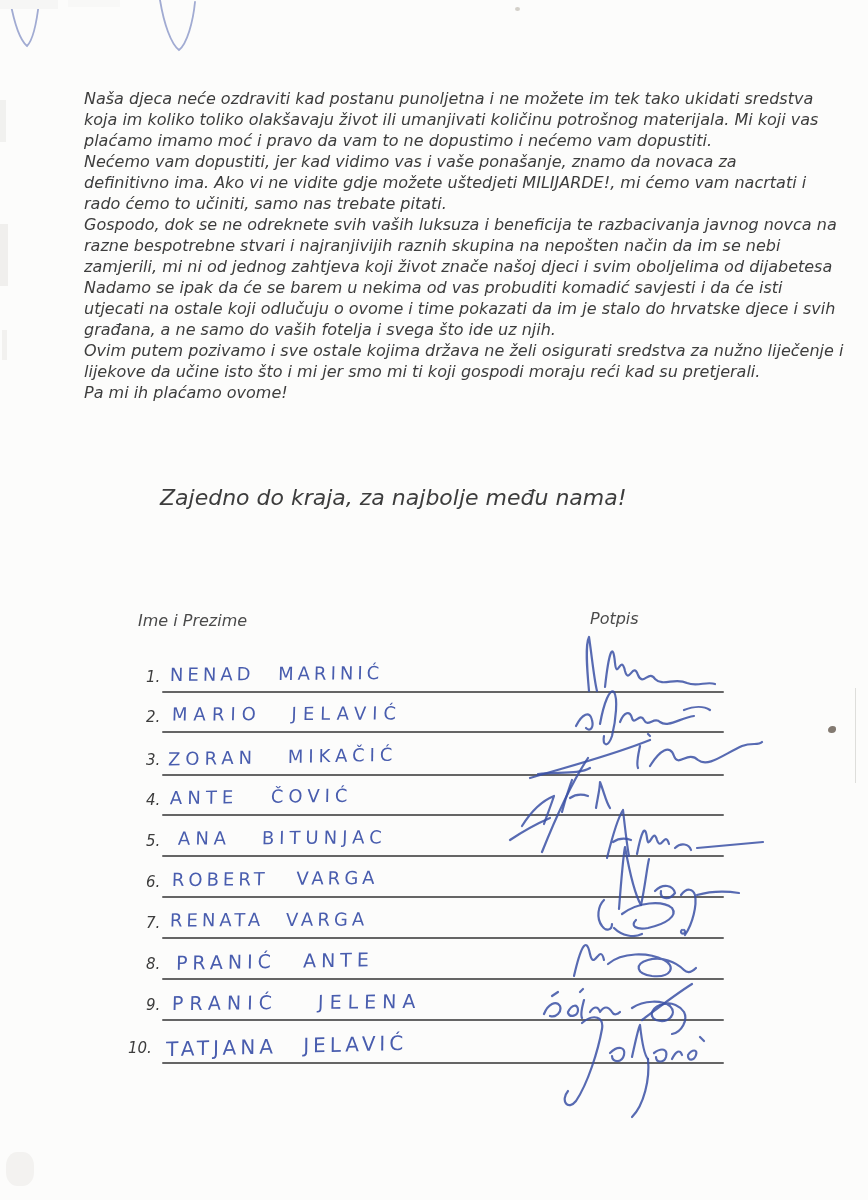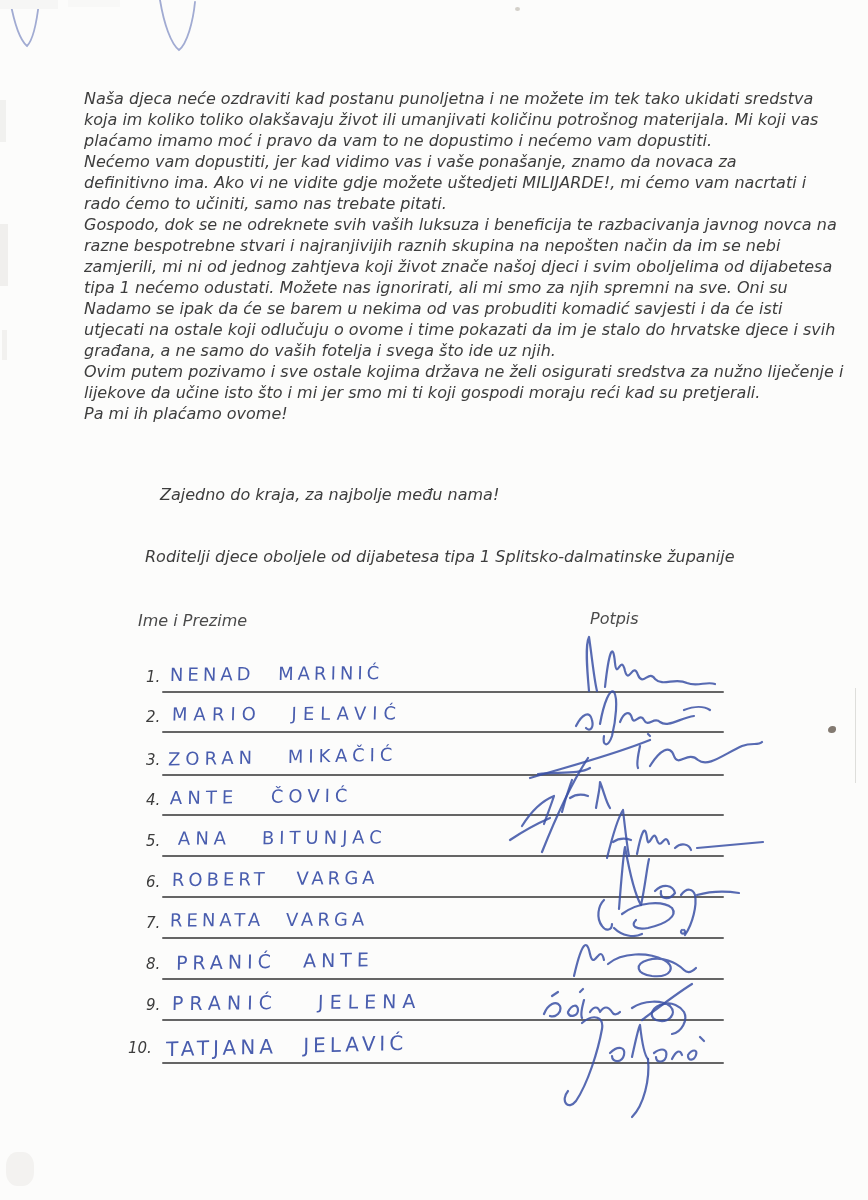--- a/index.html
+++ b/index.html
@@ -10,21 +10,21 @@
   }
   .page{position:absolute;inset:0;}
   
   .letter{
     position:absolute;left:84px;top:88px;width:700px;
     font-style:italic;font-size:16px;line-height:21px;color:#3d3d3d;
   }
   .tline{white-space:nowrap;}
   .slogan{
     position:absolute;left:160px;top:485px;
-    font-style:italic;font-size:16px;color:#3d3d3d;white-space:nowrap;
+    font-style:italic;font-size:22px;color:#3d3d3d;white-space:nowrap;
   }
   .group-title{
     position:absolute;left:145px;top:547px;
     font-style:italic;font-size:16px;color:#3d3d3d;white-space:nowrap;
   }
   .col-header{
     position:absolute;font-style:italic;font-size:16px;color:#4a4a4a;white-space:nowrap;
   }
   .hdr-name{left:138px;top:611px;}
   .hdr-sign{left:590px;top:609px;}
@@ -73,32 +73,30 @@
   <div class="letter" id="letter">
       <div class="tline">Naša djeca neće ozdraviti kad postanu punoljetna i ne možete im tek tako ukidati sredstva</div>
       <div class="tline">koja im koliko toliko olakšavaju život ili umanjivati količinu potrošnog materijala. Mi koji vas</div>
       <div class="tline">plaćamo imamo moć i pravo da vam to ne dopustimo i nećemo vam dopustiti.</div>
       <div class="tline">Nećemo vam dopustiti, jer kad vidimo vas i vaše ponašanje, znamo da novaca za</div>
       <div class="tline">definitivno ima. Ako vi ne vidite gdje možete uštedjeti MILIJARDE!, mi ćemo vam nacrtati i</div>
       <div class="tline">rado ćemo to učiniti, samo nas trebate pitati.</div>
       <div class="tline">Gospodo, dok se ne odreknete svih vaših luksuza i beneficija te razbacivanja javnog novca na</div>
       <div class="tline">razne bespotrebne stvari i najranjivijih raznih skupina na nepošten način da im se nebi</div>
       <div class="tline">zamjerili, mi ni od jednog zahtjeva koji život znače našoj djeci i svim oboljelima od dijabetesa</div>
-      <div class="tline">tipa 1 nećemo odustati. Možete nas ignorirati, ali mi smo za njih spremni na sve. Oni su</div>
       <div class="tline">Nadamo se ipak da će se barem u nekima od vas probuditi komadić savjesti i da će isti</div>
       <div class="tline">utjecati na ostale koji odlučuju o ovome i time pokazati da im je stalo do hrvatske djece i svih</div>
       <div class="tline">građana, a ne samo do vaših fotelja i svega što ide uz njih.</div>
       <div class="tline">Ovim putem pozivamo i sve ostale kojima država ne želi osigurati sredstva za nužno liječenje i</div>
       <div class="tline">lijekove da učine isto što i mi jer smo mi ti koji gospodi moraju reći kad su pretjerali.</div>
       <div class="tline">Pa mi ih plaćamo ovome!</div>
     </div>
 
   <div class="slogan">Zajedno do kraja, za najbolje među nama!</div>
 
-  <div class="group-title">Roditelji djece oboljele od dijabetesa tipa 1 Splitsko-dalmatinske županije</div>
 
   <div class="col-header hdr-name">Ime i Prezime</div>
   <div class="col-header hdr-sign">Potpis</div>
 
   
   <div id="sig-rows" style="position:absolute;inset:0;">
       <div class="row-number" style="left: 146px; top: 668px;">1.</div>
       <div class="hand" style="left: 170px; top: 663px; font-size: 18px; letter-spacing: 4px; word-spacing: 14px; transform: rotate(-0.5deg) skewX(-2deg);">NENAD MARINIĆ</div>
       <div class="rule" style="left: 162px; width: 562px; top: 691px;"></div>
       <svg class="sig" width="175" height="85" viewBox="0 0 175 85" style="left: 575px; top: 633px;">

